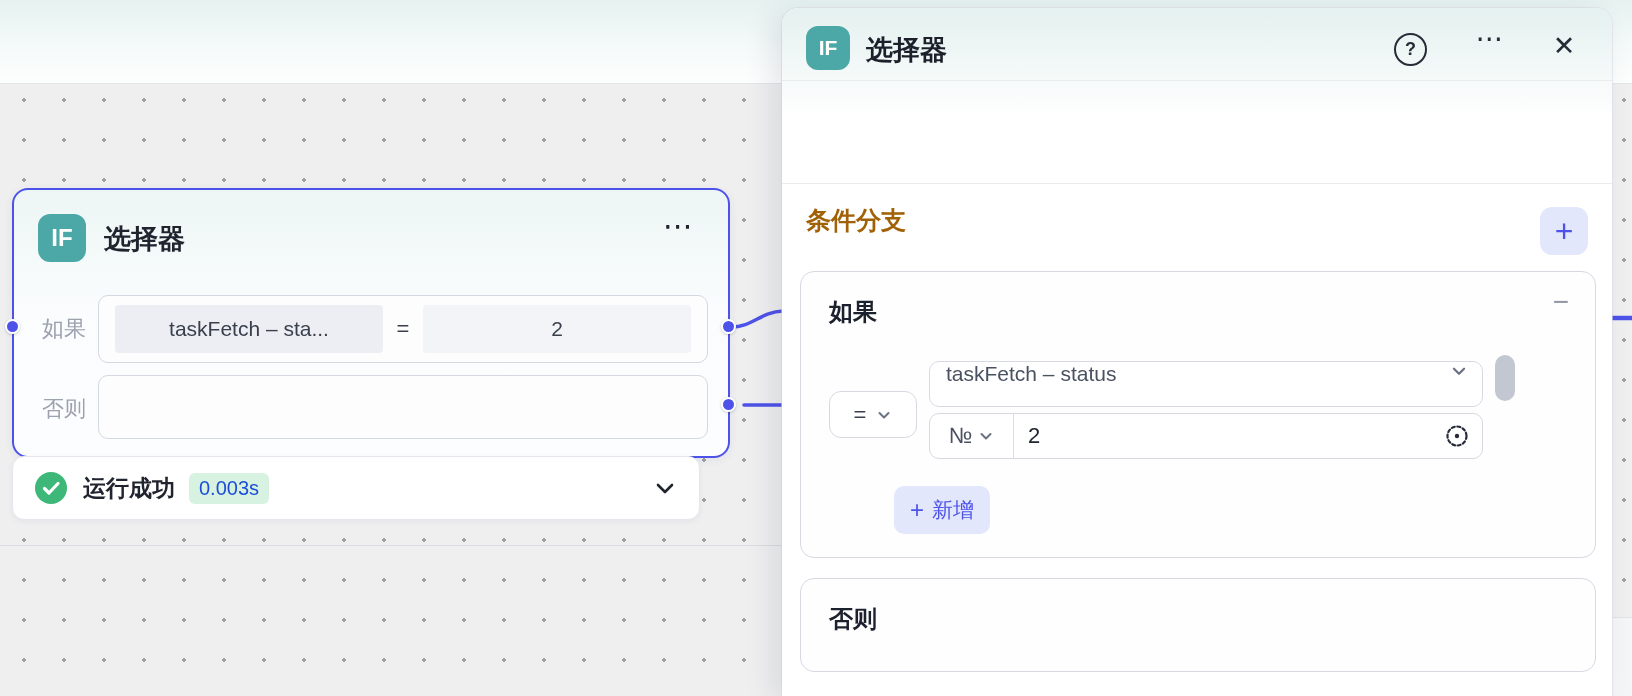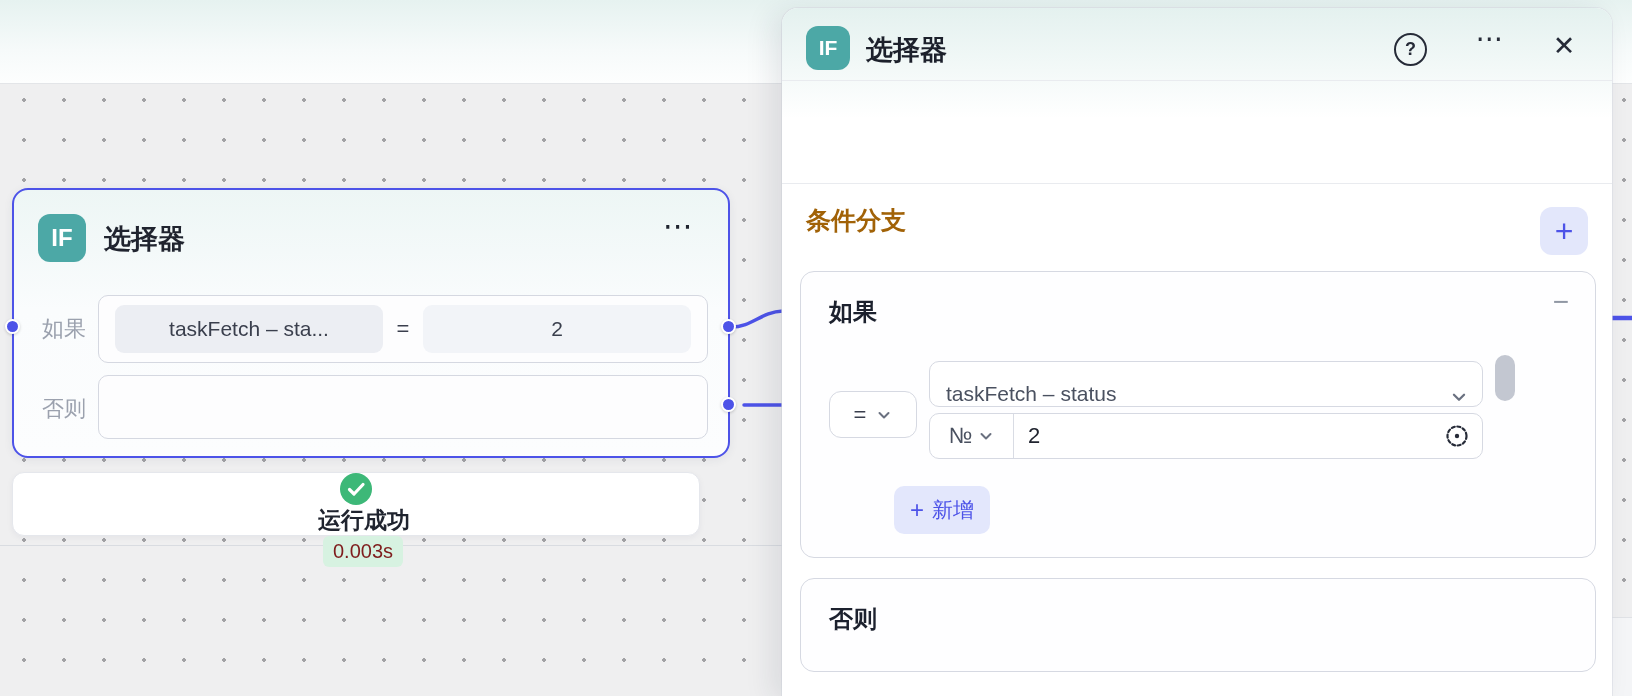--- a/index.html
+++ b/index.html
@@ -28,35 +28,35 @@
   .node-icon { position:absolute; left:24px; top:24px; width:48px; height:48px; border-radius:12px;
     background:#4CA8A6; color:#fff; font-weight:700; font-size:24px;
     display:flex; align-items:center; justify-content:center; }
   .node-title { position:absolute; left:90px; top:31px; font-size:27px; font-weight:700; color:#20242F; }
   .node-more { position:absolute; right:32px; top:18px; font-size:30px; letter-spacing:3px; color:#20242F; cursor:pointer; }
   .branch-label { position:absolute; left:28px; font-size:22px; color:#9BA1AE; }
   .cond-box { position:absolute; left:84px; width:610px; background:#FDFDFE;
     border:1.5px solid #D5D8E1; border-radius:10px; }
   .cond-box.row1 { top:105px; height:68px; display:flex; align-items:center; justify-content:space-between; padding:0 16px; }
   .cond-box.row2 { top:185px; height:64px; }
-  .pill { height:48px; width:268px; border-radius:9px; display:flex; align-items:center; justify-content:center;
+  .pill { height:48px; width:268px; border-radius:4px; display:flex; align-items:center; justify-content:center;
     font-size:21px; color:#3A3F4D; }
   .pill.left  { background:#ECEEF3; }
   .pill.right { background:#F2F4F8; }
   .cond-eq { font-size:22px; color:#3A3F4D; }
   .port { position:absolute; width:15px; height:15px; background:#4D53E8; border:2.5px solid #FFF;
     border-radius:50%; box-shadow:0 1px 3px rgba(0,0,0,.18); z-index:4; cursor:crosshair; }
 
   
-  .run-card { position:absolute; left:12px; top:472px; width:688px; height:64px; background:#FFF;
+  .run-card { position:absolute; left:12px; top:456px; width:688px; height:64px; background:#FFF;
     border:1px solid #E5E7EC; border-radius:12px; box-shadow:0 2px 6px rgba(30,40,70,.05);
-    display:flex; align-items:center; padding:0 22px; z-index:3;flex-direction:column; }
+    display:flex; align-items:center; padding:0 22px; z-index:3; }
   .check-circle { width:32px; height:32px; flex:0 0 32px; }
   .run-label { margin-left:16px; font-size:23px; font-weight:700; color:#20242F; }
-  .run-badge { margin-left:14px; background:#D7F2E1; color:#7f1d1d; font-size:20px;
+  .run-badge { margin-left:14px; background:#D7F2E1; color:#1d4ed8; font-size:20px;
     padding:4px 10px; border-radius:6px; }
   .run-spacer { flex:1; }
 
   
   .panel { position:absolute; left:782px; top:8px; width:830px; height:688px; background:#FFF;
     border-radius:16px 16px 0 0; box-shadow:-10px 4px 28px rgba(25,35,60,.10), 0 0 0 1px rgba(220,224,230,.6);
     z-index:5; }
   .panel-grad { position:absolute; left:0; top:0; width:100%; height:120px; border-radius:16px 16px 0 0;
     background:linear-gradient(180deg,#E4F1EF 0%,rgba(255,255,255,0) 92%); pointer-events:none; }
   .p-icon { position:absolute; left:24px; top:18px; width:44px; height:44px; border-radius:12px;
@@ -79,21 +79,21 @@
   .b-card { position:absolute; left:18px; width:796px; background:#FEFEFF;
     border:1.5px solid #D6D9E2; border-radius:14px; }
   .b-card.if-card { top:263px; height:287px; }
   .b-card.else-card { top:570px; height:94px; }
   .b-title { position:absolute; left:28px; top:24px; font-size:24px; font-weight:700; color:#1C212E; }
   .b-minus { position:absolute; right:26px; top:14px; font-size:28px; color:#9097A4; cursor:pointer; }
   .op-select { position:absolute; left:28px; top:119px; width:88px; height:47px; background:#FFF;
     border:1.5px solid #D6D9E2; border-radius:12px; display:flex; align-items:center;
     justify-content:center; gap:10px; font-size:22px; color:#3A3F4D; cursor:pointer; }
   .field-select { position:absolute; left:128px; top:89px; width:554px; height:46px; background:#FFF;
-    border:1.5px solid #D6D9E2; border-radius:10px; display:flex; align-items:flex-end;
+    border:1.5px solid #D6D9E2; border-radius:10px; display:flex; align-items:flex-start;
     padding:0 14px 0 16px; font-size:21px; color:#4A5160; cursor:pointer; }
   .field-select .fs-spacer { flex:1; }
   .drag-pill { position:absolute; left:694px; top:83px; width:20px; height:46px; border-radius:10px;
     background:#C3C7D1; cursor:grab; }
   .value-row { position:absolute; left:128px; top:141px; width:554px; height:46px; background:#FFF;
     border:1.5px solid #D6D9E2; border-radius:10px; display:flex; align-items:center; }
   .type-select { width:84px; height:100%; border-right:1.5px solid #D9DCE4; display:flex;
     align-items:center; justify-content:center; gap:6px; font-size:22px; color:#4A5160; cursor:pointer; }
   .value-input { flex:1; padding-left:14px; font-size:22px; color:#20242F; }
   .timer-wrap { padding-right:12px; display:flex; align-items:center; }

